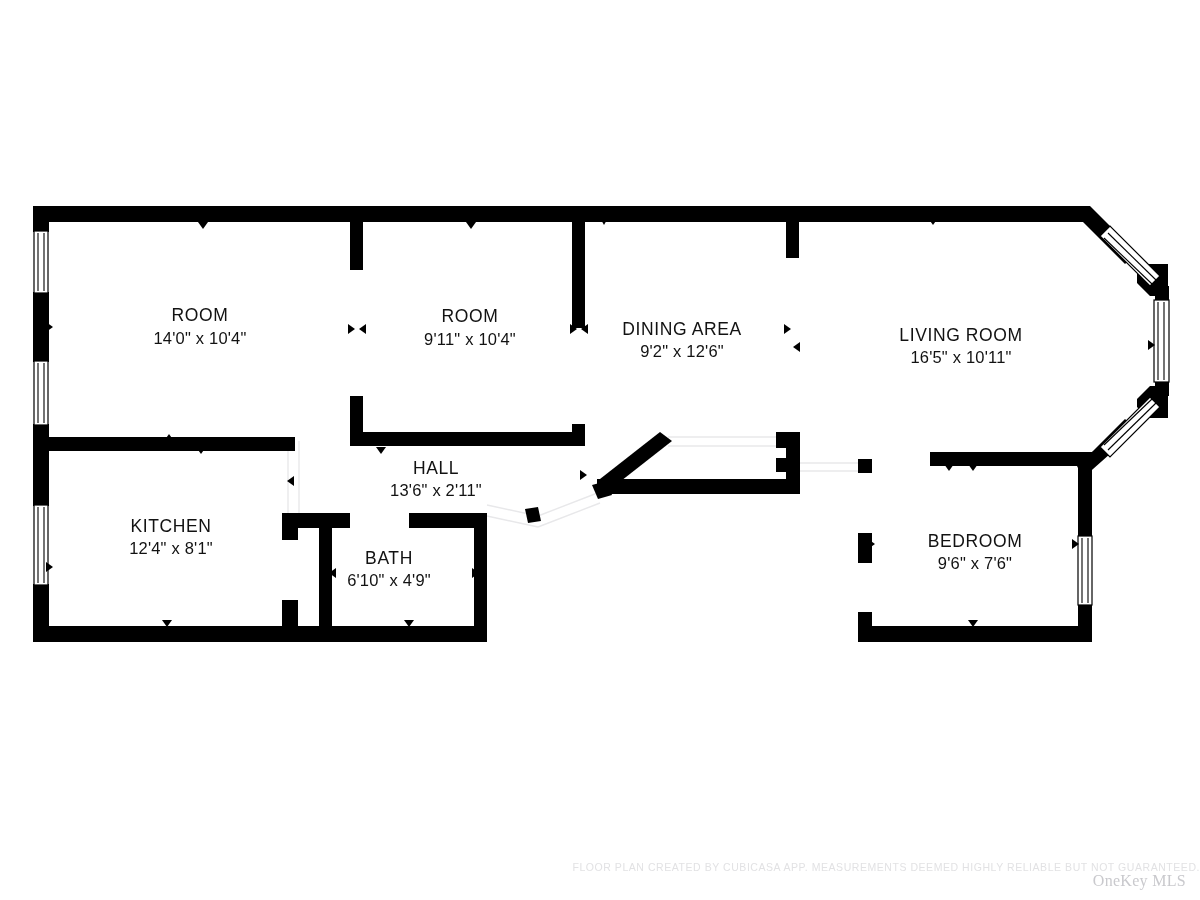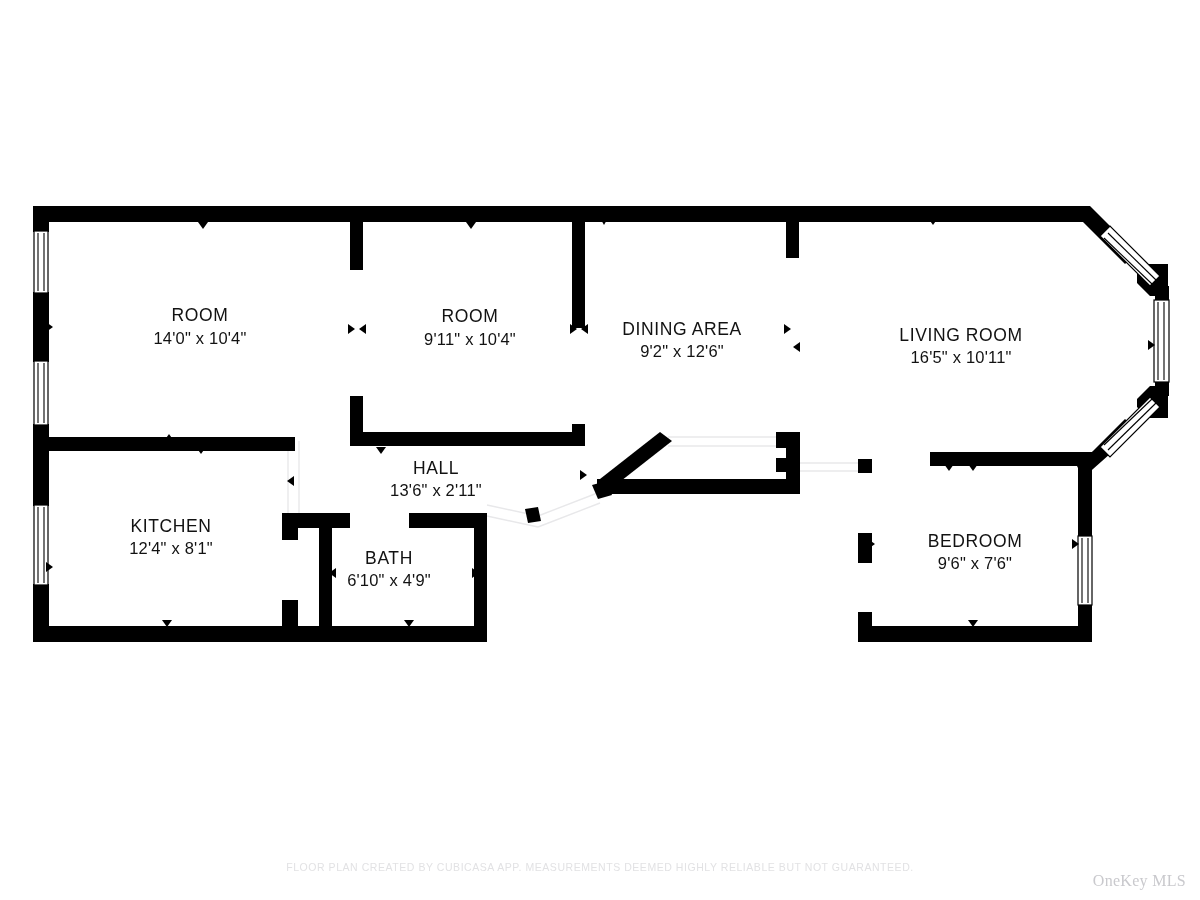--- a/index.html
+++ b/index.html
@@ -39,21 +39,21 @@
     letter-spacing: 0.2px;
     fill: #121212;
     text-anchor: middle;
     dominant-baseline: middle;
   }
   .footer-note {
     position: absolute;
     left: 0;
     top: 861px;
     width: 1200px;
-    text-align: center;
+    text-align: right;
     font-family: "Liberation Sans", sans-serif;
     font-size: 10.5px;
     letter-spacing: 0.55px;
     color: #e2e2e4;
     white-space: nowrap;
     user-select: none;
   }
   .mls-watermark {
     position: absolute;
     right: 14px;

